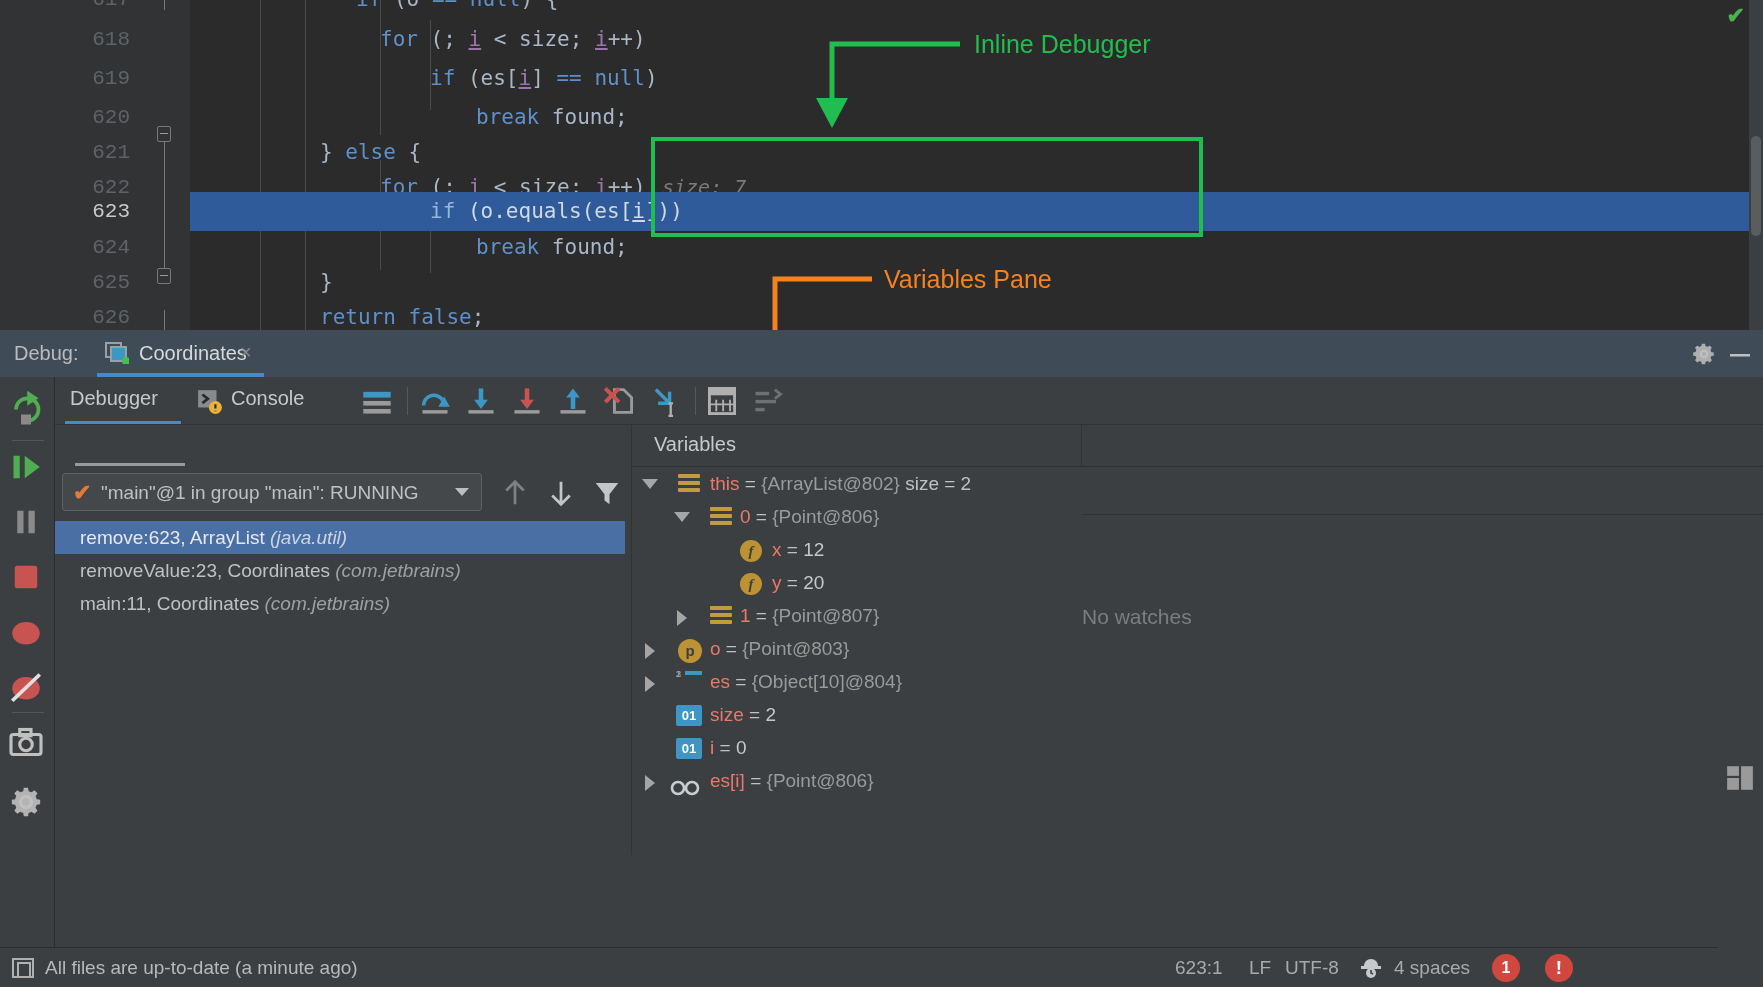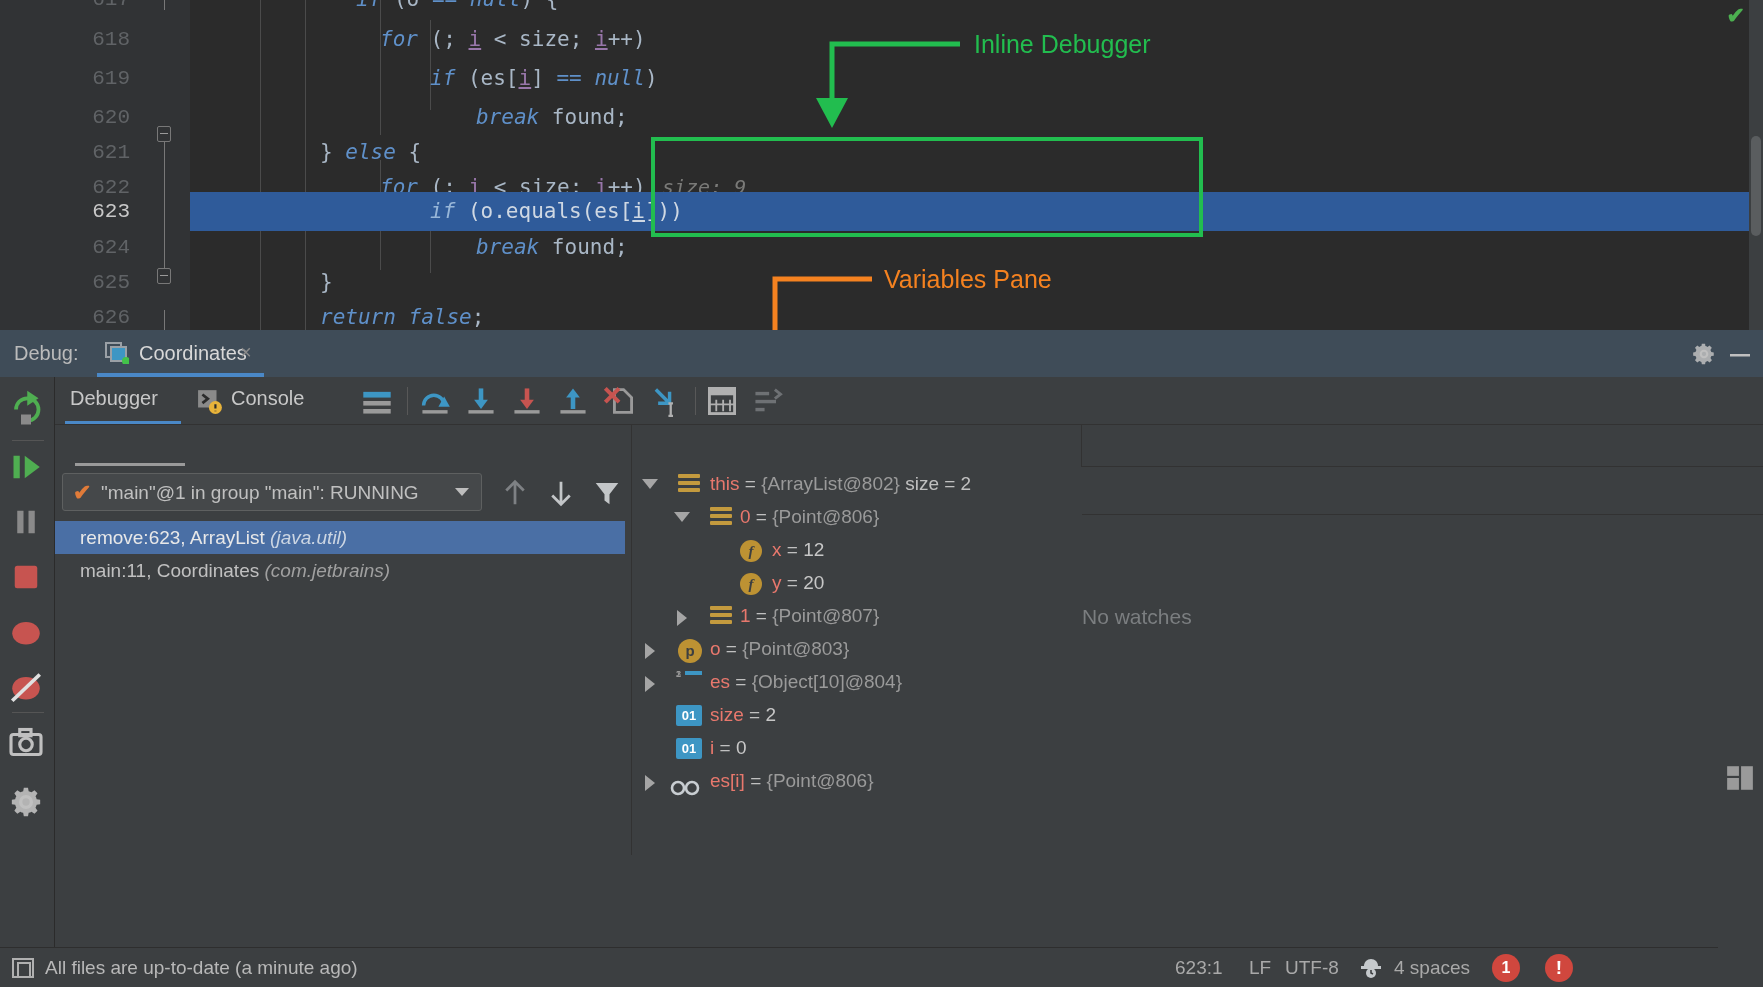--- a/index.html
+++ b/index.html
@@ -30,21 +30,21 @@
     position:absolute; left:0; top:0; width:130px; text-align:right;
     color:#606366; font-size:21px;
     font-family:Liberation Mono, monospace;
   }
   .row.selected .lnum { color:#c8c8c8; }
   .codetext {
     position:absolute; left:190px; top:0;
     font-family:"DejaVu Sans Mono", monospace;
     font-size:21px; color:#a9b7c6;
   }
-  .kw { color:#5f90c9;font-style:italic; }
+  .kw { color:#5f90c9; }
   .fieldu { color:#9876aa; text-decoration:underline; }
   .ulined { text-decoration:underline; }
   .row.selected .codetext { color:#cfd8e3; }
   .row.selected .kw { color:#97b6d8; }
 
   
   .indent-guide { position:absolute; top:0; width:1px; height:39px; background:#4b4b4b; }
   .fold {
     position:absolute; left:157px; width:14px; height:16px;
     border:1px solid #787878; border-radius:2px;
@@ -285,21 +285,21 @@
       </div>
 
       <div class="row" style="position:absolute;top:133px;width:100%">
         <span class="lnum">621</span>
         <span class="codetext" style="left:320px">} <span class="kw">else</span> {</span>
       </div>
 
       <div class="row" style="position:absolute;top:168px;width:100%">
         <span class="lnum">622</span>
         <span class="codetext" style="left:380px"><span class="kw">for</span> (; <span class="fieldu">i</span> &lt; size; <span class="fieldu">i</span>++)</span>
-        <span class="inline-hint" style="left:662px">size: 9</span>
+        <span class="inline-hint" style="left:662px">size: 7</span>
       </div>
 
       <div class="row selected" style="position:absolute;top:192px;width:100%">
         <div class="rowbg"></div>
         <span class="lnum">623</span>
         <span class="codetext" style="left:430px"><span class="kw">if</span> (o.equals(es[<span class="ulined">i</span>]))</span>
       </div>
 
       <div class="row" style="position:absolute;top:228px;width:100%">
         <span class="lnum">624</span>
@@ -520,28 +520,35 @@
   <svg class="frames-nav" style="left:592px" viewBox="0 0 24 24">
     <polygon points="3,4 21,4 14,13 14,21 10,18 10,13" fill="#c3c6c8"></polygon>
   </svg>
 
   <div class="frame-list">
     <div class="frame-row sel">
       <span>remove:623, ArrayList</span>
       <span class="frame-pkg">(java.util)</span>
     </div>
     <div class="frame-row">
+      <span>removeValue:23, Coordinates</span>
+      <span class="frame-pkg">(com.jetbrains)</span>
+    </div>
+    <div class="frame-row">
       <span>main:11, Coordinates</span>
       <span class="frame-pkg">(com.jetbrains)</span>
     </div>
   </div>
 
   <div class="vsplit" style="left:631px; height:430px;"></div>
   <div class="vsplit" style="left:1081px; height:430px;"></div>
 
+  <div class="vars-header-bar">
+    <span class="vars-title">Variables</span>
+  </div>
 
   <div class="vars-panel" style="top:467px; height:388px;">
 
     <div class="var-row">
       <span class="tri tri-down" style="left:10px"></span>
       <span class="ic ic-list" style="left:46px">
           <i></i>
           <i></i>
           <i></i>
         </span>

